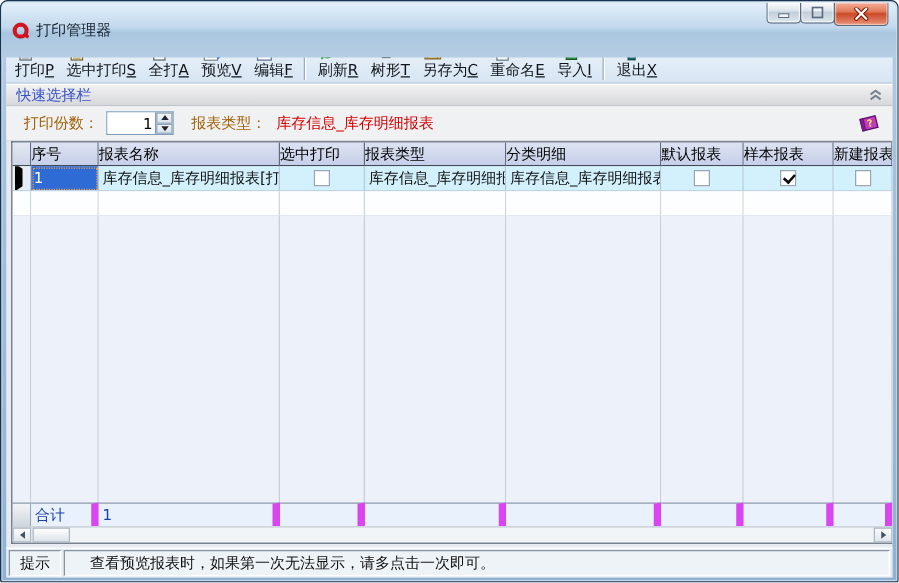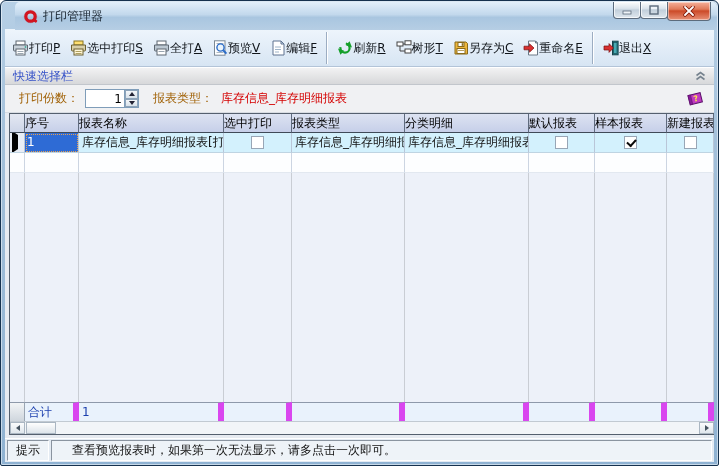--- a/index.html
+++ b/index.html
@@ -7,42 +7,42 @@
   body { font-family:"DejaVu Sans","Liberation Sans",sans-serif; font-size:12px; color:#111; }
 
   
   .window {
     position:relative; width:719px; height:466px;
     padding:28px 4px 4px 4px;
     background:linear-gradient(180deg,#b7d0e6 0%,#a3c0da 30%,#8fb2d2 100%);
     border:1px solid #16324f; border-radius:6px 6px 2px 2px;
     box-shadow:inset 0 0 0 1px rgba(255,255,255,.5);
   }
-  .titlebar { position:absolute; top:1px; left:14px; right:1px; height:28px;
+  .titlebar { position:absolute; top:1px; left:0; right:1px; height:44px;
     background:linear-gradient(180deg,#e3f0fb 0%,#c2d8ec 45%,#a9c6e0 55%,#b6cee4 100%);
     border-radius:5px 5px 0 0; display:flex; align-items:center; }
   .app-icon { margin:0 5px 0 8px; display:flex; }
   .title-text { color:#16222e; }
   .win-controls { position:absolute; top:0; right:6px; display:flex; }
   .wbtn { border:1px solid #5c6b7c; border-top:none; border-radius:0 0 4px 4px;
     display:flex; align-items:center; justify-content:center; height:17px; margin-left:-1px;
     background:linear-gradient(180deg,#fdfdfd,#dbe4ec 40%,#c2cfdb 50%,#dfe7ee);
     box-shadow:inset 0 0 0 1px rgba(255,255,255,.7); }
   .wbtn.close { height:19px; width:44px;
     background:linear-gradient(180deg,#f6b09a,#e07a5a 40%,#cc4a28 50%,#e89177);
     box-shadow:inset 0 0 0 1px rgba(255,255,255,.45); }
   .wbtn.min,.wbtn.max { width:28px; }
 
   
   .client { width:709px; height:433px; background:#e7ebf1; display:flex; flex-direction:column; overflow:hidden; }
 
   
   .toolbar { height:38px; flex:none; display:flex; align-items:center; padding:1px 2px 0 2px;
     background:linear-gradient(180deg,#eef5fc,#d7e5f3); border-bottom:1px solid #b3c4d8; }
-  .tbtn { display:flex; flex-direction:row; align-items:center; justify-content:center;
+  .tbtn { display:flex; flex-direction:column; justify-content:center;
     padding:1px 4px; height:20px; background:none; border:1px solid transparent; font:inherit; cursor:default; }
   .tbtn .lbl { line-height:14px; white-space:nowrap; color:#10151a; }
   .accel { text-decoration:underline; }
   .tb-sep { width:2px; height:32px; border-left:1px solid #9cadc2; border-right:1px solid #ffffff; margin:0 4px; }
 
   
   .quickbar { height:18px; flex:none; display:flex; align-items:center;
     background:linear-gradient(180deg,#f2f2f3,#d7d8da); border-top:1px solid #fff; border-bottom:1px solid #c2c6cc; }
   .quickbar .qtitle { color:#3753c8; margin-left:8px; flex:1; }
   .collapse { margin-right:8px; display:flex; }
@@ -246,20 +246,31 @@
         <span>
           <svg width="16" height="16" viewBox="0 0 16 16">
               <path d="M5.5 1 h7 l2 2 v12 h-9 z" fill="#fff" stroke="#6a7886"></path>
               <path d="M12.5 1 v2 h2 z" fill="#d8e4ee" stroke="#6a7886"></path>
               <polygon points="1,6.2 6.5,6.2 6.5,3.8 11,8 6.5,12.2 6.5,9.8 1,9.8" fill="#d83030" stroke="#7a0e0e" stroke-width="0.7"></polygon>
             </svg>
         </span>
         <span class="lbl"><span>重命名</span><span class="accel">E</span></span>
       </button>
 
+      <button class="tbtn">
+        <span>
+          <svg width="16" height="16" viewBox="0 0 16 16">
+              <rect x="7" y="7.5" width="8.4" height="7" fill="#2f9e44" stroke="#145a22"></rect>
+              <rect x="7" y="7.5" width="8.4" height="2.4" fill="#67c06e" stroke="#145a22"></rect>
+              <polygon points="0.6,3.6 5.6,3.6 5.6,1.4 9.6,5.4 5.6,9.4 5.6,7.2 0.6,7.2" fill="#e8c223" stroke="#8a6d00" stroke-width="0.7"></polygon>
+              <circle cx="13.2" cy="3" r="1.8" fill="#d83030" stroke="#7a0e0e" stroke-width="0.6"></circle>
+            </svg>
+        </span>
+        <span class="lbl"><span>导入</span><span class="accel">I</span></span>
+      </button>
 
 
       <div class="tb-sep"></div>
 
       <button class="tbtn">
         <span>
           <svg width="16" height="16" viewBox="0 0 16 16">
               <rect x="9.5" y="1.2" width="5.6" height="13.6" fill="#2e8f99" stroke="#14424a"></rect>
               <rect x="10.6" y="2.4" width="3.4" height="11.2" fill="#47aab2" stroke="#14424a" stroke-width="0.6"></rect>
               <polygon points="1,6 6,6 6,3.6 10.4,8 6,12.4 6,10 1,10" fill="#d83030" stroke="#7a0e0e" stroke-width="0.7"></polygon>

